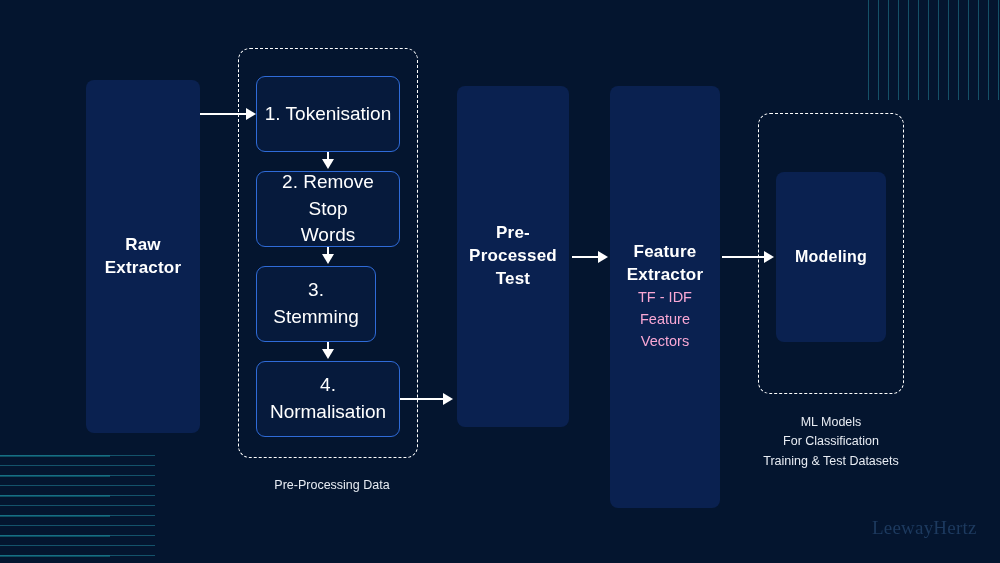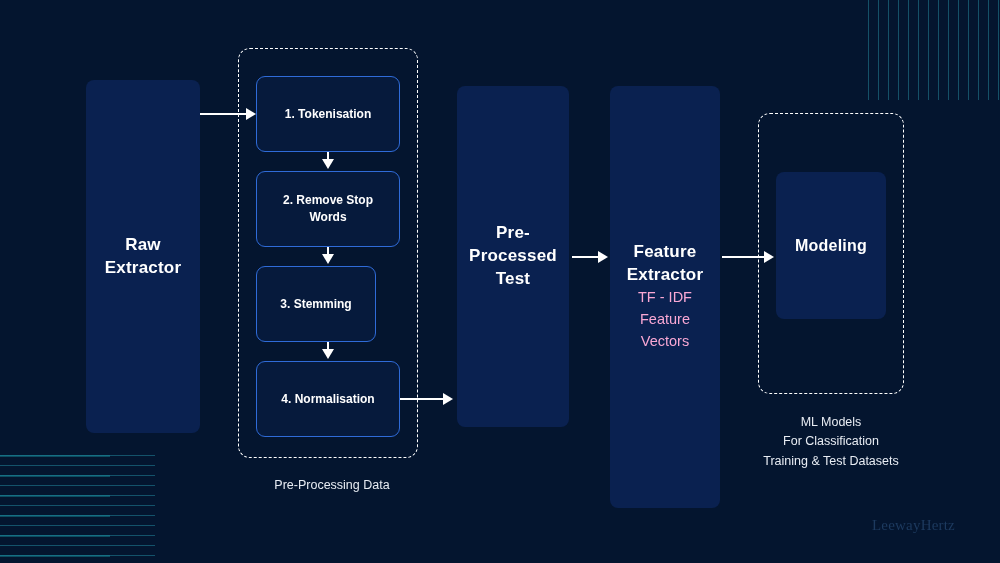--- a/index.html
+++ b/index.html
@@ -81,35 +81,35 @@
   .block .t-sub {
     font-size: 14.5px;
     font-weight: normal;
     line-height: 1.5;
     color: #f9a8d4;
   }
 
   #raw-documents { left: 86px;  top: 80px;  width: 114px; height: 353px; }
   #pre-processed { left: 457px; top: 86px;  width: 112px; height: 341px; }
   #feature-extractor { left: 610px; top: 86px; width: 110px; height: 422px; }
-  #modeling { left: 776px; top: 172px; width: 110px; height: 147px; text-align: right; }
+  #modeling { left: 776px; top: 172px; width: 110px; height: 170px; text-align: right; }
 
   
   .step {
     position: absolute;
     background: #061a3c;
     border: 1.3px solid #2f6bd8;
     border-radius: 9px;
     display: flex;
     align-items: center;
     justify-content: center;
     text-align: center;
     color: #ffffff;
-    font-size: 12px;
-    font-weight: bold;
+    font-size: 19px;
+    font-weight: normal;
     line-height: 1.4;
     box-sizing: border-box;
     padding: 0 6px;
   }
   #step-1 { left: 256px; top: 76px;  width: 144px; height: 76px; }
   #step-2 { left: 256px; top: 171px; width: 144px; height: 76px; }
   #step-3 { left: 256px; top: 266px; width: 120px; height: 76px; }
   #step-4 { left: 256px; top: 361px; width: 144px; height: 76px; }
 
   
@@ -161,21 +161,21 @@
     border-right: 6px solid transparent;
     border-top: 10px solid #ffffff;
   }
 
   
   #watermark {
     position: absolute;
     left: 872px;
     top: 517px;
     font-family: "Liberation Serif", serif;
-    font-size: 15px;
+    font-size: 19px;
     color: #1d3a5f;
     letter-spacing: 0.2px;
   }
 </style>
 </head>
 <body>
 
 <div id="canvas">
 
   <div class="deco-vlines"></div>

